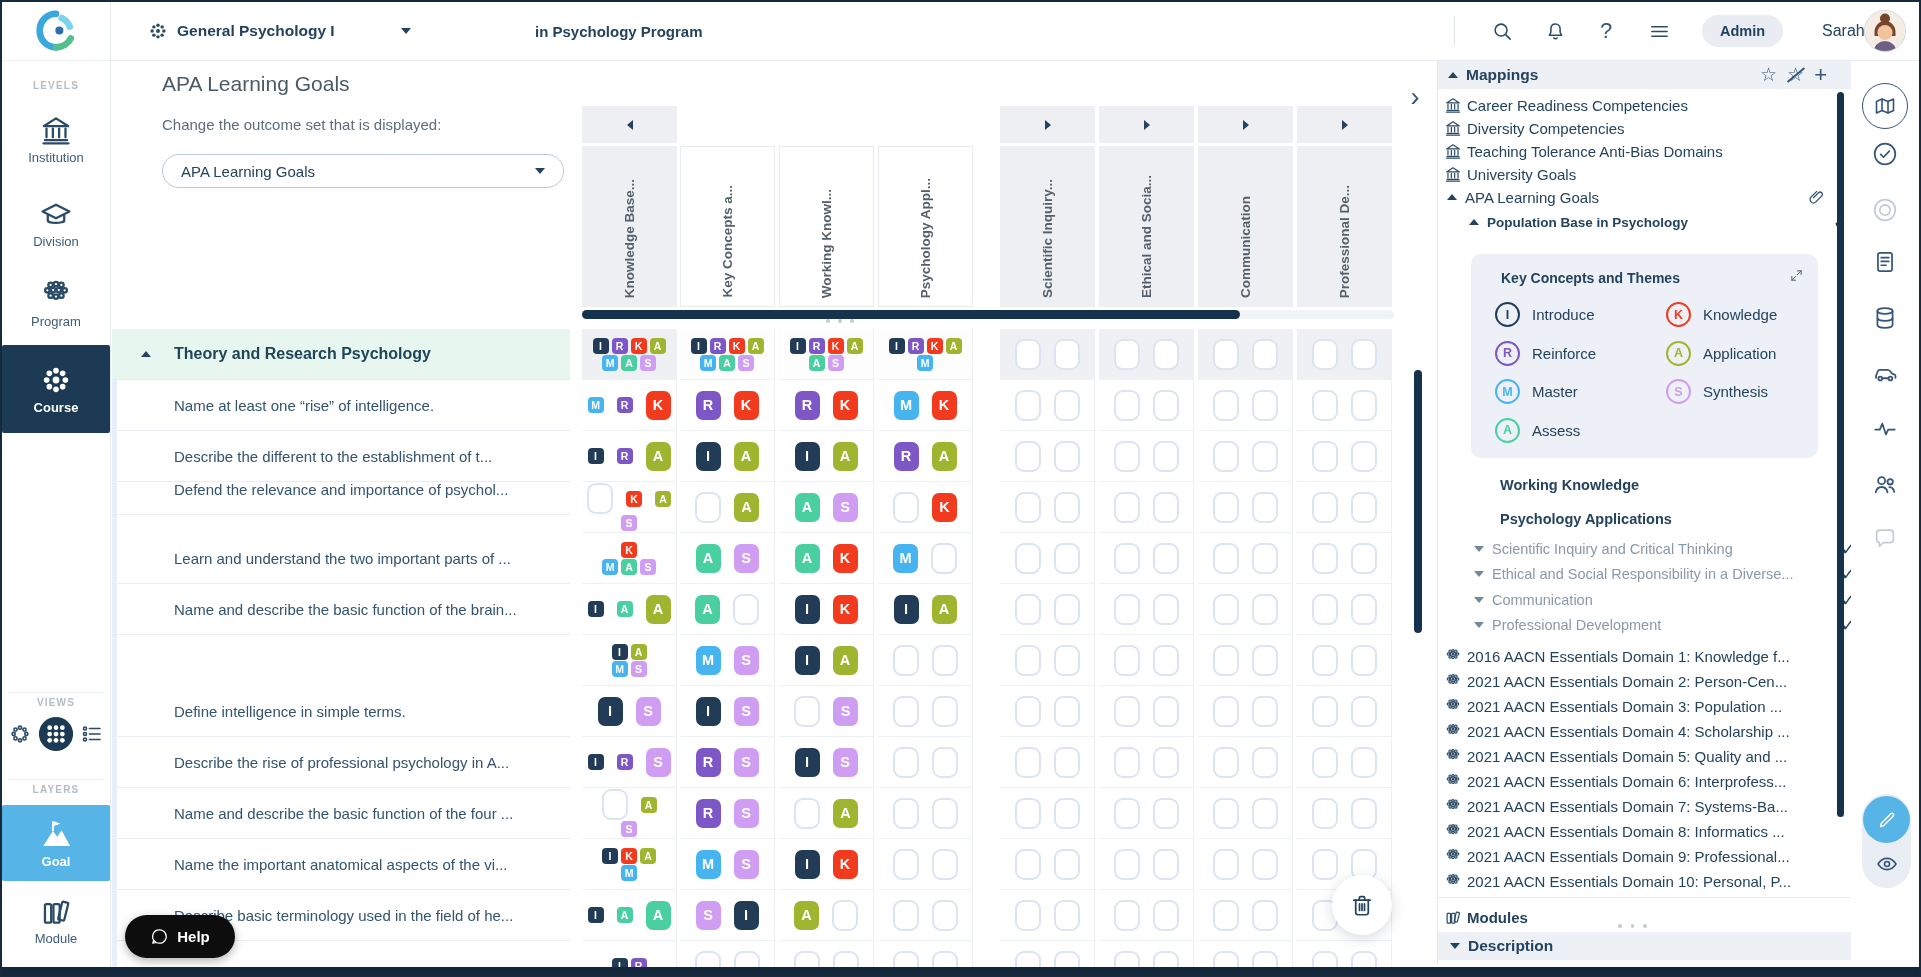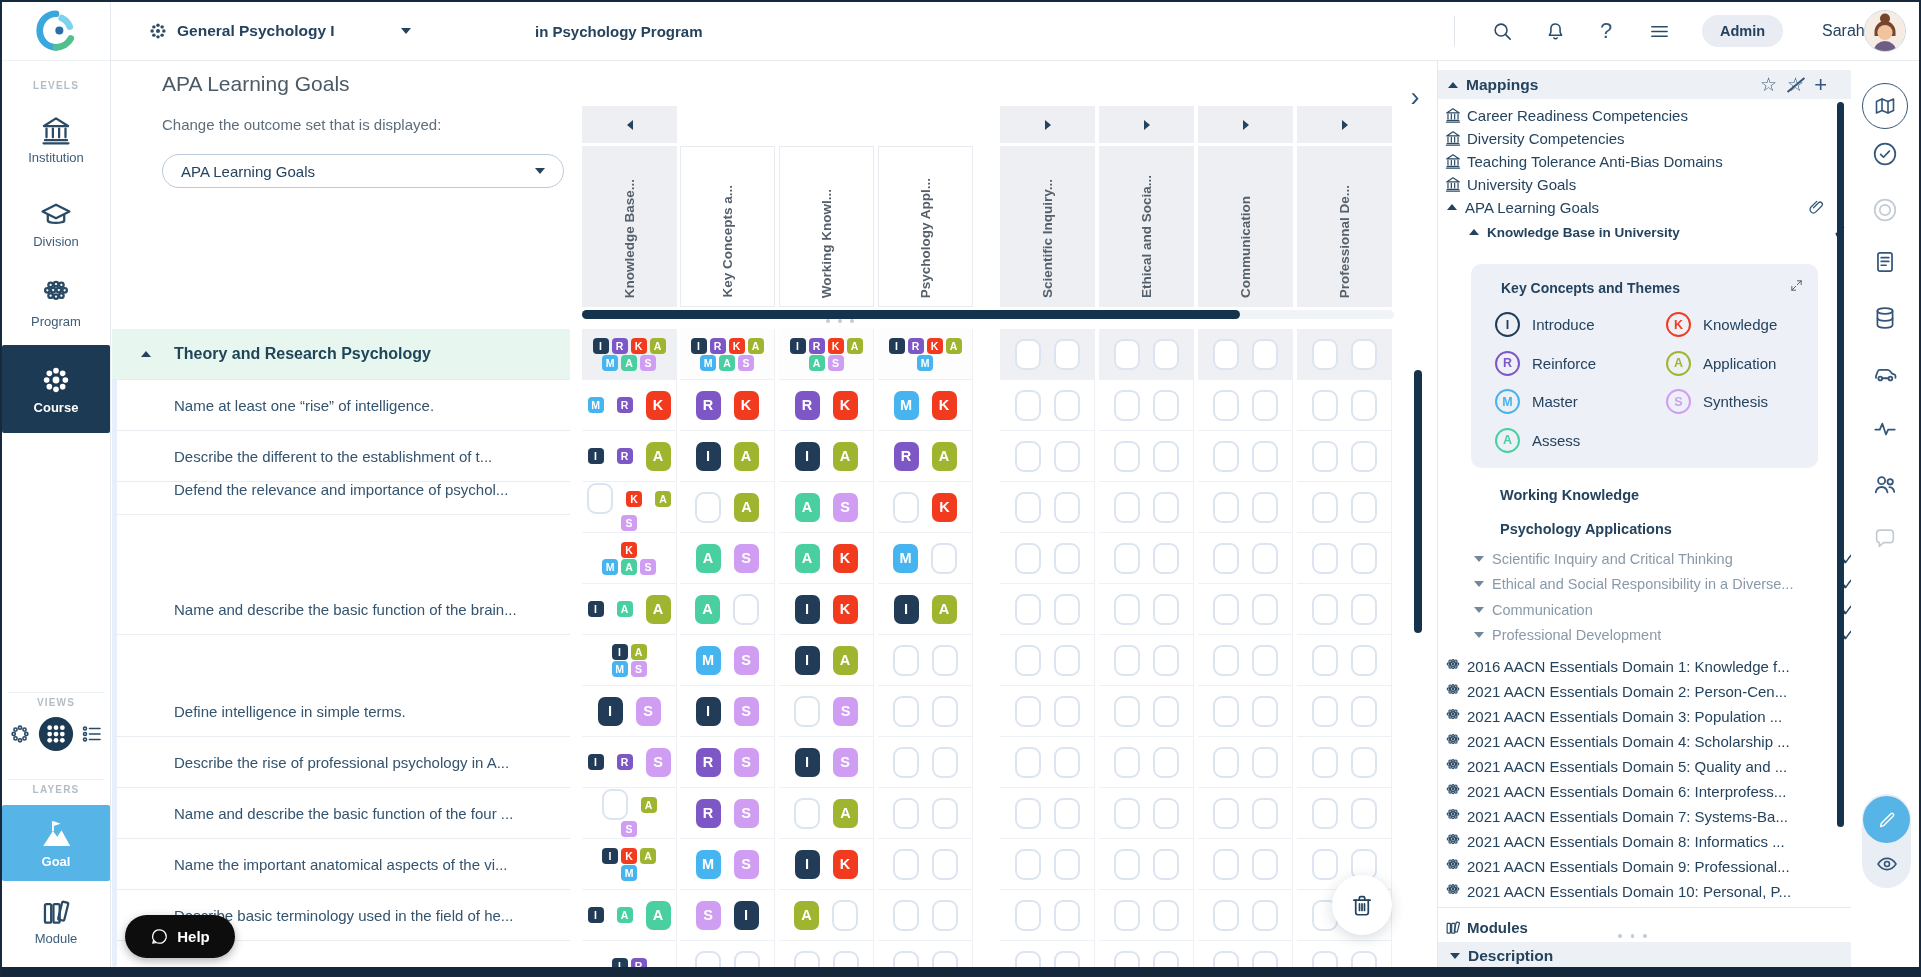--- a/index.html
+++ b/index.html
@@ -63,21 +63,21 @@
   .cell.gray{background:#eef0f4;}
   .cline{display:flex;align-items:center;justify-content:center;}
   .bdg{width:25px;height:29px;border-radius:7px;color:#fff;font-weight:700;font-size:14.5px;display:flex;align-items:center;justify-content:center;cursor:pointer;}
   .bdg.s{width:16px;height:16px;border-radius:4px;font-size:10.5px;}
   .slot{width:26px;height:31px;border-radius:9px;border:2px solid #dbe4f0;background:#fff;box-sizing:border-box;cursor:pointer;}
   #vscroll{position:absolute;left:1304px;top:368px;width:8px;height:263px;background:#16334d;border-radius:4px;cursor:pointer;}
   #trashbtn{position:absolute;left:1222px;top:873px;width:60px;height:60px;border-radius:50%;background:#fff;
             box-shadow:0 3px 14px rgba(30,50,70,.18);display:flex;align-items:center;justify-content:center;cursor:pointer;z-index:20;}
   #trashbtn .icn{width:26px;height:26px;color:#24435e;}
   
-  #panel{position:absolute;left:1435px;top:58px;width:413px;height:915px;background:#fff;border-left:1px solid #e2e8ee;z-index:3;text-decoration:underline;}
+  #panel{position:absolute;left:1435px;top:48px;width:413px;height:915px;background:#fff;border-left:1px solid #e2e8ee;z-index:3;text-decoration:underline;}
   #mhead{position:absolute;left:0;top:10px;width:413px;height:29px;background:#edf1f5;display:flex;align-items:center;}
   #mhead .title{font-size:15.5px;font-weight:600;color:#24435e;margin-left:8px;}
   .hicons{position:absolute;right:24px;top:0;height:29px;display:flex;align-items:center;gap:10px;}
   .staricn{font-size:19px;color:#35567a;cursor:pointer;line-height:1;}
   .slashed{position:relative;display:inline-block;}
   .slashed::after{content:"";position:absolute;left:-2px;top:9px;width:22px;border-top:2px solid #35567a;transform:rotate(-40deg);}
   .plusicn{font-size:22px;color:#35567a;font-weight:400;cursor:pointer;line-height:1;}
   .mitem{position:absolute;left:6px;width:400px;height:22px;display:flex;align-items:center;font-size:15px;color:#24435e;font-weight:500;cursor:pointer;}
   .mitem .icn{width:18px;height:18px;margin-right:5px;flex:none;}
   .mitem .txt{white-space:nowrap;overflow:hidden;}
@@ -613,20 +613,23 @@
             <span class="slot"></span>
             <span class="slot"></span>
           </div>
         </div>
         <div class="cell" style="left:1187px;top:153px">
           <div class="cline" style="gap:13px">
             <span class="slot"></span>
             <span class="slot"></span>
           </div>
         </div>
+        <div class="rowlabel" style="top:204px">
+          <span>Learn and understand the two important parts of ...</span>
+        </div>
         <div class="cell" style="left:472px;top:204px">
           <div class="cline" style="gap:3px">
             <span class="bdg s" style="background:#f23b1e">K</span>
           </div>
           <div class="cline" style="gap:3px">
             <span class="bdg s" style="background:#45b4ef">M</span>
             <span class="bdg s" style="background:#49cfa0">A</span>
             <span class="bdg s" style="background:#cf9ef2">S</span>
           </div>
         </div>
@@ -1162,21 +1165,21 @@
           <span class="trail" style="left:363px">
             <span class="icn" style="width:19px;height:19px;color:#35567a">
               <svg viewBox="0 0 24 24" stroke-width="1.5">
                 <path d="M8.2 12.3l6.3-6.3a2.9 2.9 0 0 1 4.1 4.1l-7.4 7.4a4.3 4.3 0 0 1-6.1-6.1l7.2-7.2"></path>
               </svg>
             </span>
           </span>
         </div>
         <div class="mitem indent" style="top:161px">
           <span class="tri up" style="margin-right:8px;margin-left:3px;border-bottom-color:#24435e"></span>
-          <span class="txt">Knowledge Base in University</span>
+          <span class="txt">Population Base in Psychology</span>
           <span class="trail" style="left:367px">
             <span class="checkmark">✓</span>
           </span>
         </div>
         <div class="mitem boldchild" style="top:424px">
           <span class="txt">Working Knowledge</span>
         </div>
         <div class="mitem boldchild" style="top:458px">
           <span class="txt">Psychology Applications</span>
         </div>

